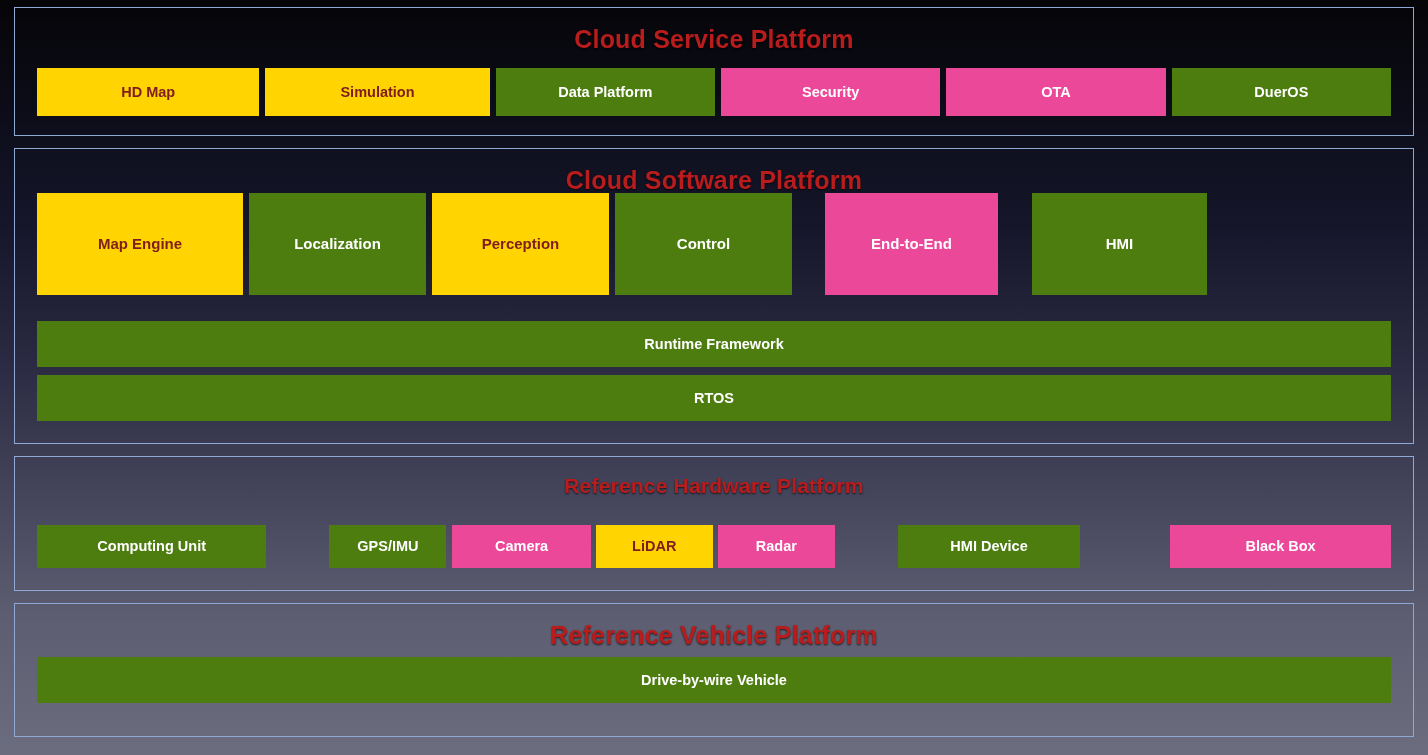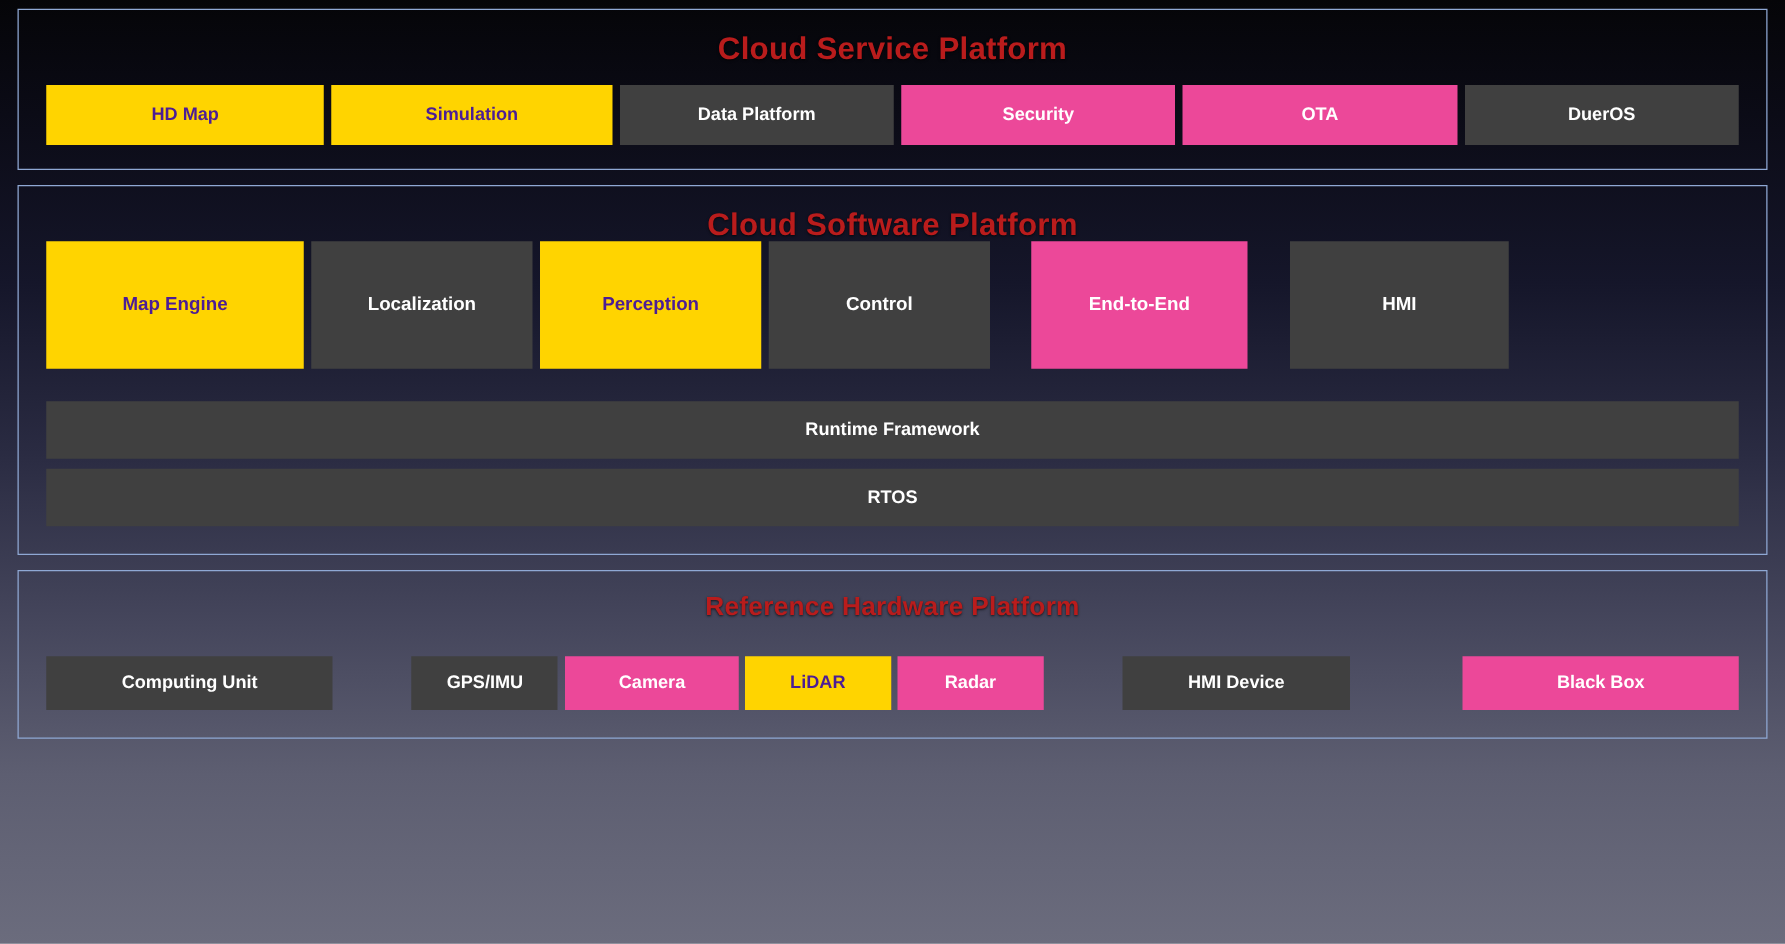--- a/index.html
+++ b/index.html
@@ -21,22 +21,22 @@
     text-shadow:0 1px 2px rgba(0,0,0,.7);
     letter-spacing:.2px;
   }
   .row{display:flex;align-items:stretch;}
   .box{
     display:flex;align-items:center;justify-content:center;
     text-align:center;font-weight:bold;
     box-sizing:border-box;
     line-height:1.15;
   }
-  .c-blue{background:#404040;color:#ffffff;}
-  .c-yellow{background:#ffd400;color:#4c1d95;}
+  .c-blue{background:#4d7c0f;color:#ffffff;}
+  .c-yellow{background:#ffd400;color:#7f1d1d;}
   .c-red{background:#ec4899;color:#ffffff;}
 
   
   #sec-cloud{height:129px;}
   #sec-cloud .sec-title{font-size:25px;padding-top:17px;}
   #sec-cloud .row{position:absolute;left:22px;right:22px;top:60px;height:48px;gap:6px;}
   #sec-cloud .box{font-size:14.5px;}
 
   
   #sec-soft{height:296px;}
@@ -99,14 +99,20 @@
       <div class="box c-blue" style="width:239px">Computing Unit</div>
       <div class="box c-blue" style="width:122px;margin-left:63px">GPS/IMU</div>
       <div class="box c-red" style="width:144px;margin-left:6px">Camera</div>
       <div class="box c-yellow" style="width:122px;margin-left:5px">LiDAR</div>
       <div class="box c-red" style="width:122px;margin-left:5px">Radar</div>
       <div class="box c-blue" style="width:190px;margin-left:63px">HMI Device</div>
       <div class="box c-red" style="width:230px;margin-left:90px">Black Box</div>
     </div>
   </div>
 
+  <div class="section" id="sec-veh">
+    <div class="sec-title">Reference Vehicle Platform</div>
+    <div class="barwrap">
+      <div class="box c-blue bar">Drive-by-wire Vehicle</div>
+    </div>
+  </div>
 
 </div>
 
 </body></html>

